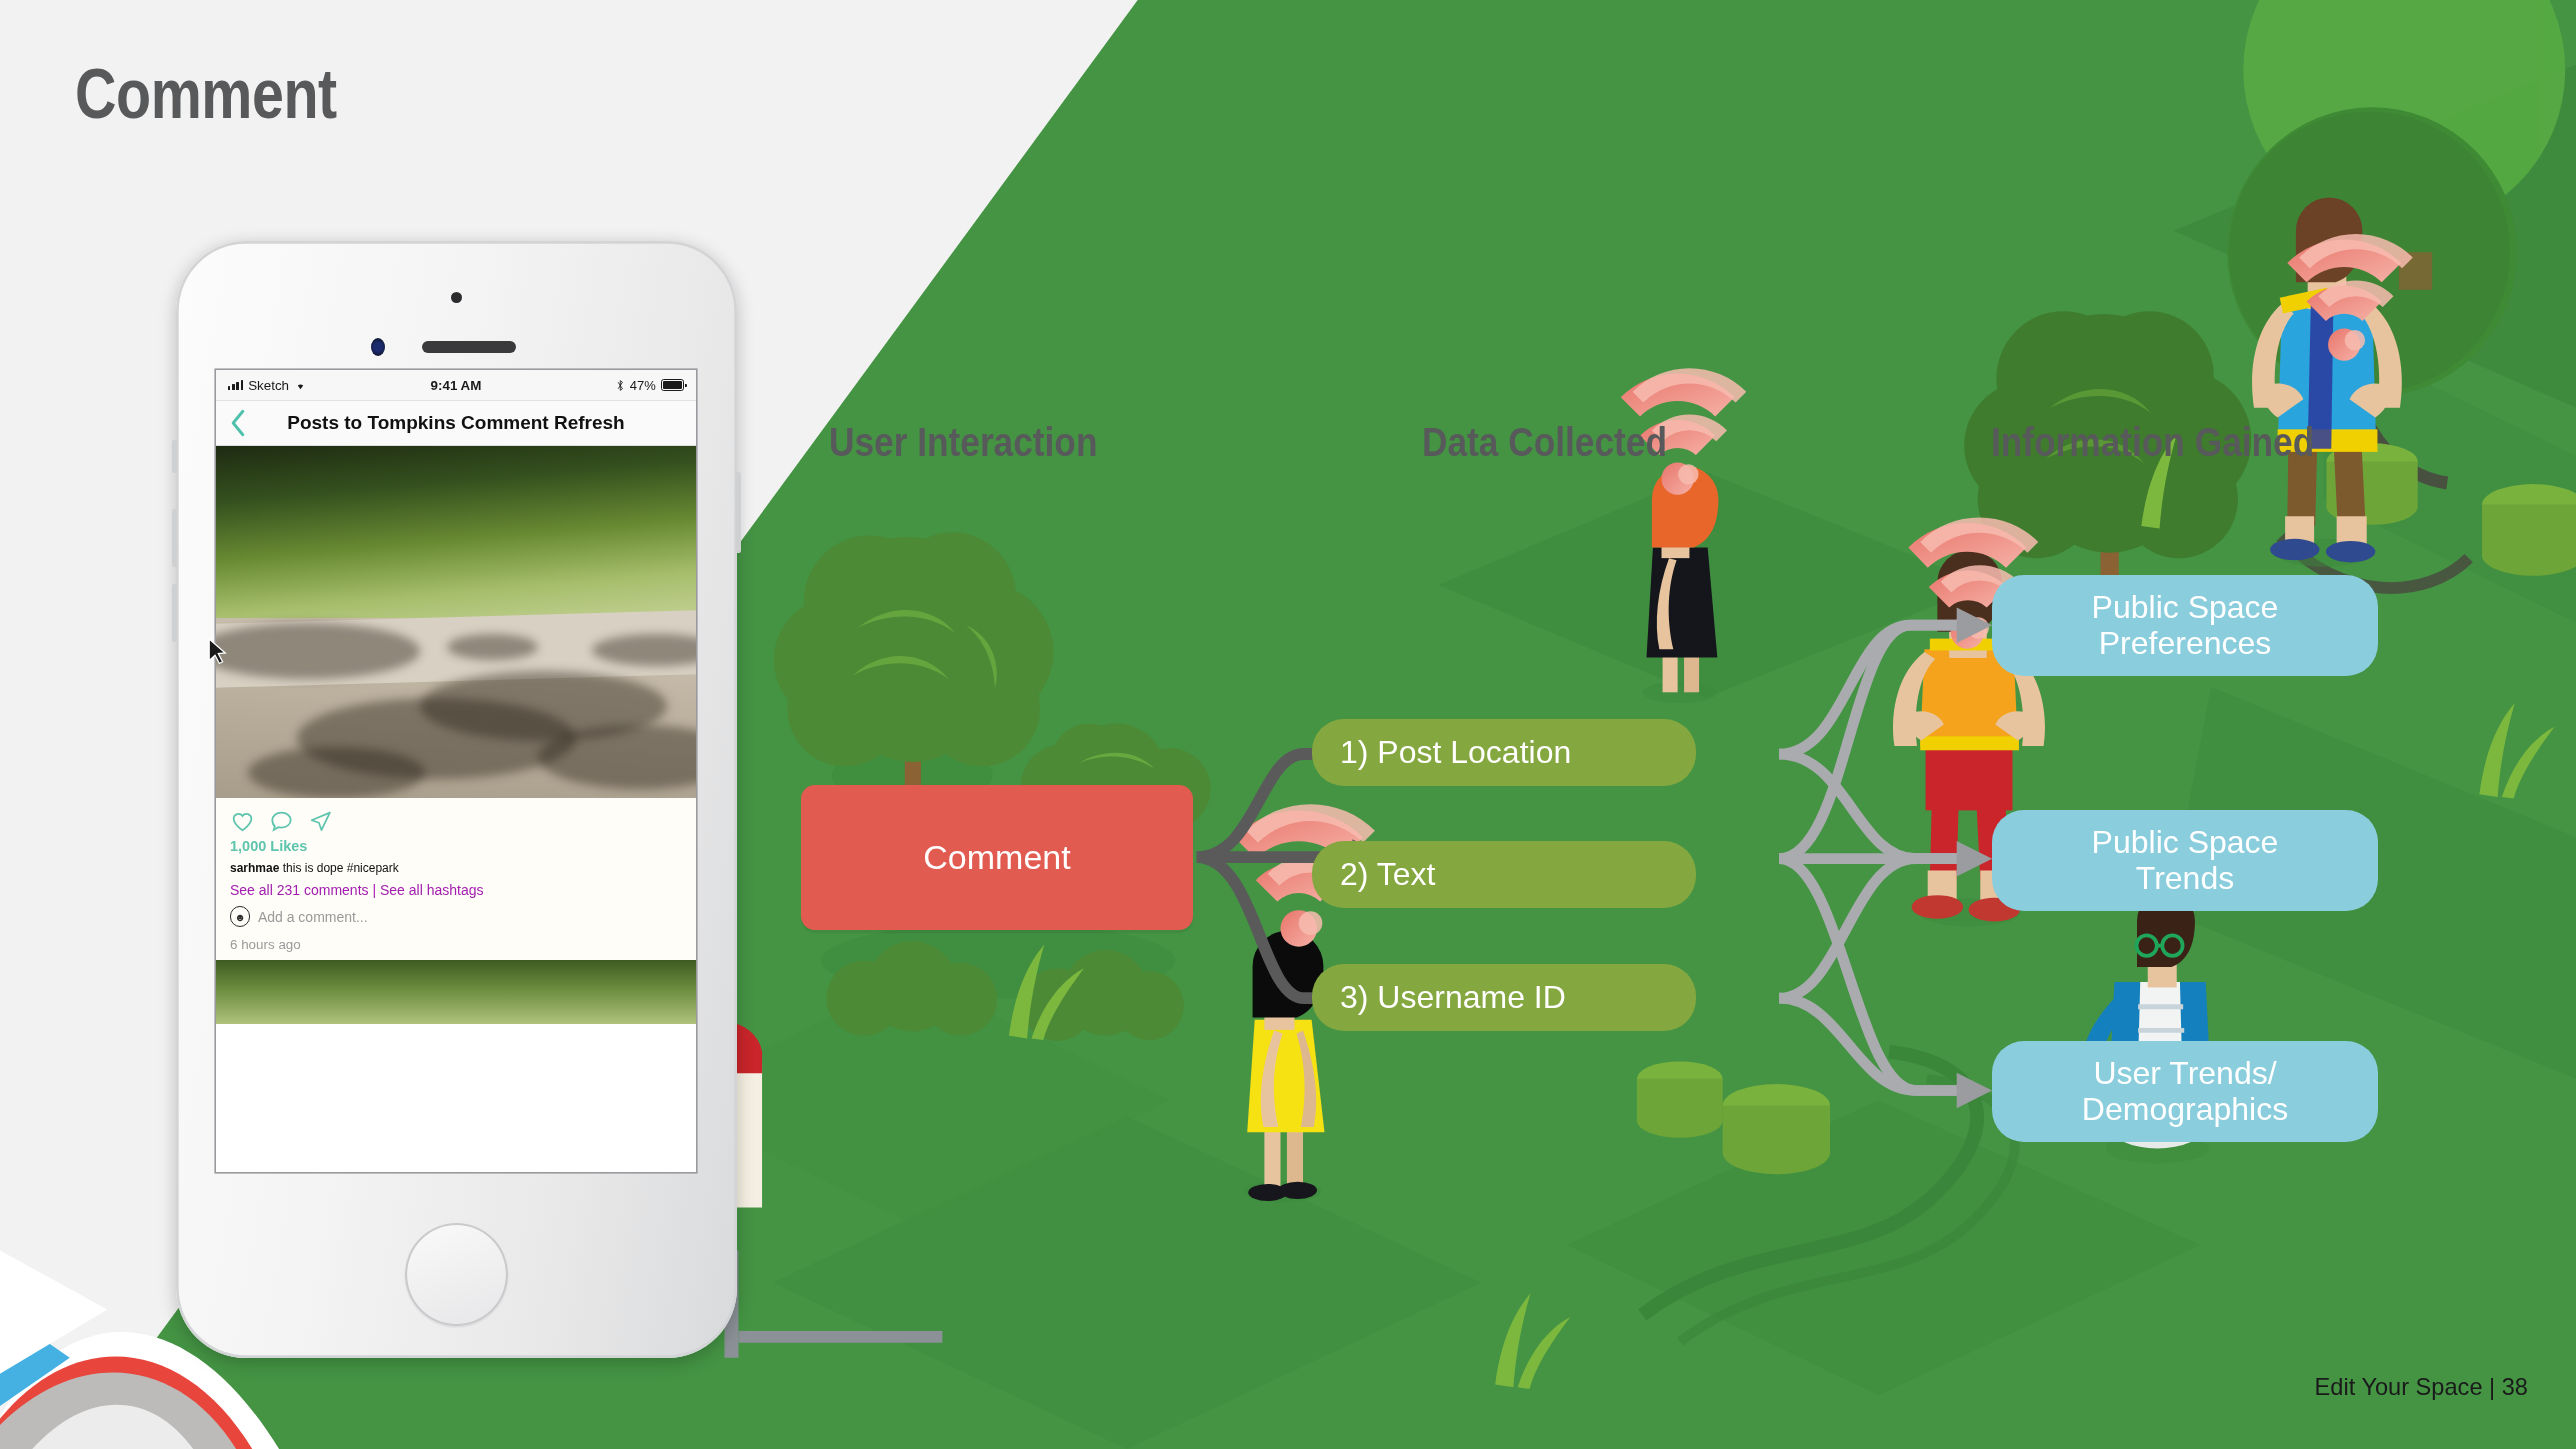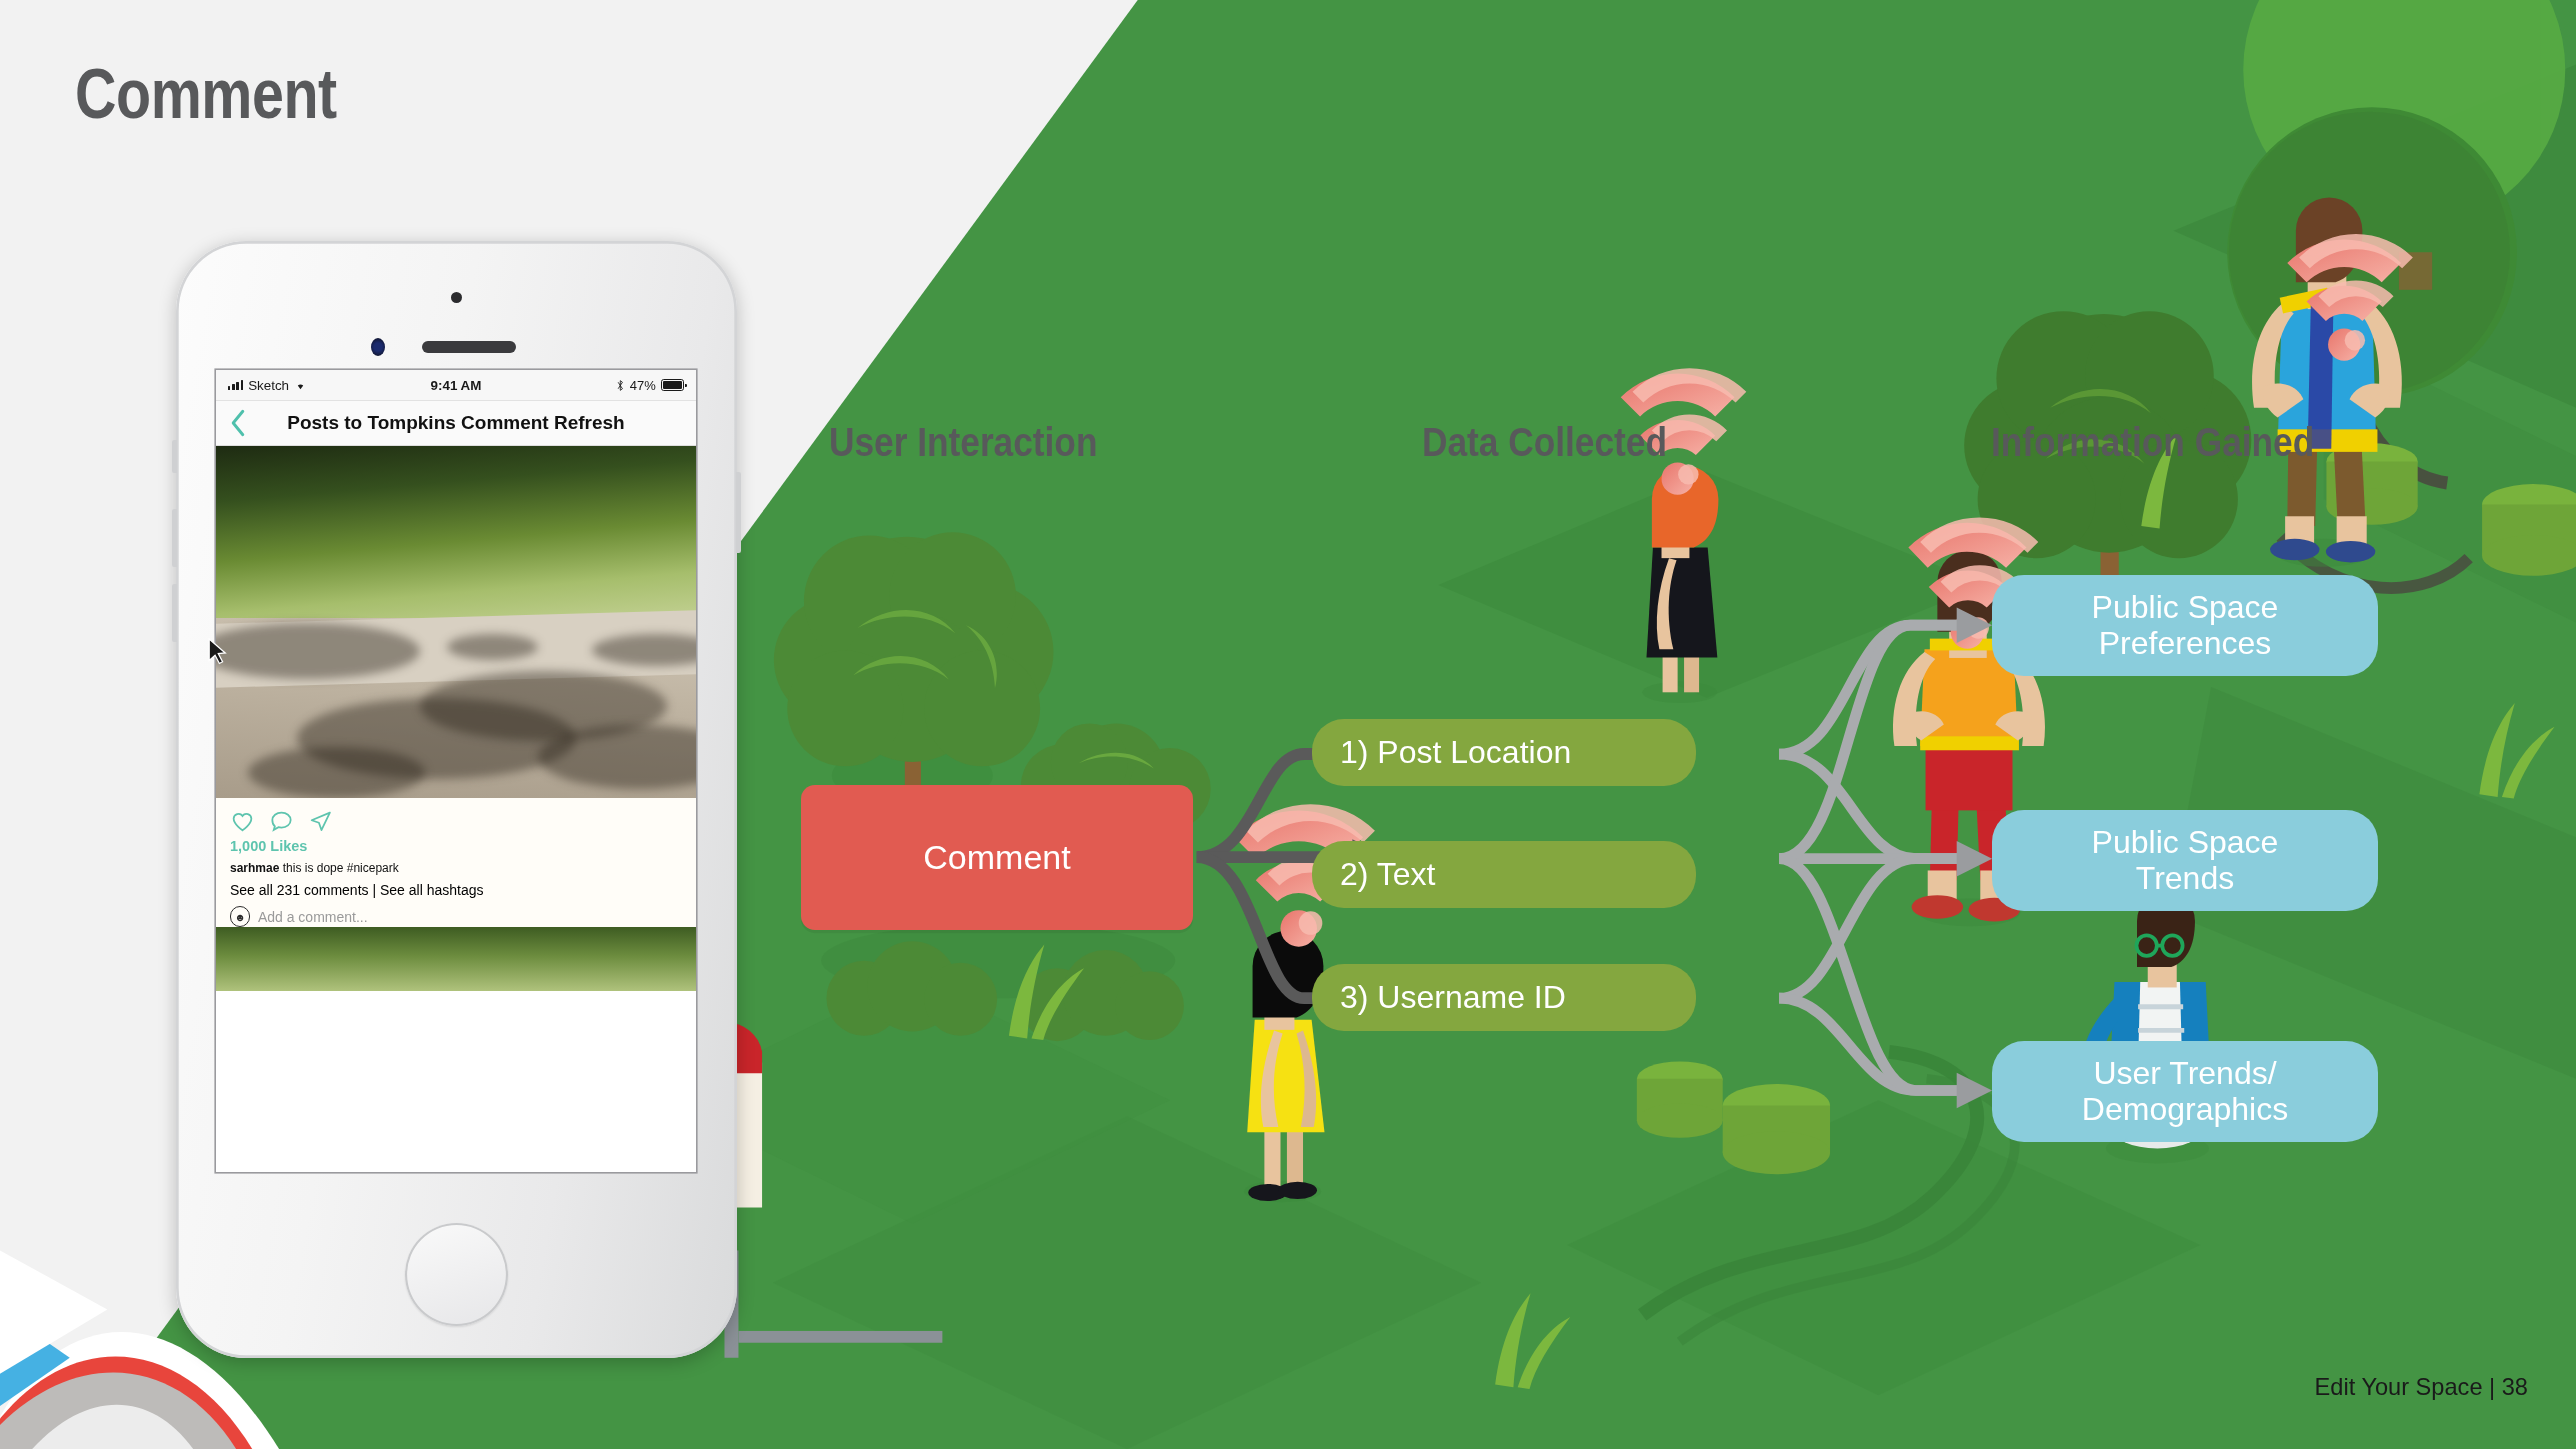--- a/index.html
+++ b/index.html
@@ -193,21 +193,21 @@
   .act-ico{ width:25px; height:25px; }
   .likes{
     padding:1.1px 14px 0 14px; font-size:14.5px; font-weight:bold; color:#5EC4AE;
     background:#FFFDF8;
   }
   .caption{
     padding:7.5px 14px 0 14px; font-size:12px; color:#111; background:#FFFDF8;
   }
   .caption b{ font-weight:bold; }
   .sublinks{
-    padding:6.4px 14px 0 14px; font-size:14px; color:#000000; background:#FFFDF8;
+    padding:6.4px 14px 0 14px; font-size:14px; color:#a21caf; background:#FFFDF8;
   }
   .addcomment{
     padding:8.6px 14px 0 14px; display:flex; align-items:center; gap:7.5px;
     font-size:14px; color:#9A9A9A; background:#FFFDF8;
   }
   .avatar-ring{
     width:20.4px; height:20.4px; border-radius:50%; border:1.3px solid #2B2B2B;
     display:flex; align-items:center; justify-content:center; font-size:10.7px; color:#2B2B2B;
   }
   .timestamp{
@@ -651,20 +651,21 @@
         <span>this is dope #nicepark</span>
       </div>
 
       <div class="sublinks">See all 231 comments | See all hashtags</div>
 
       <div class="addcomment">
         <span class="avatar-ring">☻</span>
         <span>Add a comment...</span>
       </div>
 
+      <div class="timestamp">6 hours ago</div>
 
       <div class="next-photo"></div>
     </div>
 
     <div class="phone-home"></div>
   </div>
 
   <svg class="cursor" viewBox="0 0 20 28">
     <path d="M2 1l15 13-6.5.6 4 7.6-3 1.6-4-7.7L2 21z" fill="#1A1A1A" stroke="#FFFFFF" stroke-width="1.2"></path>
   </svg>

